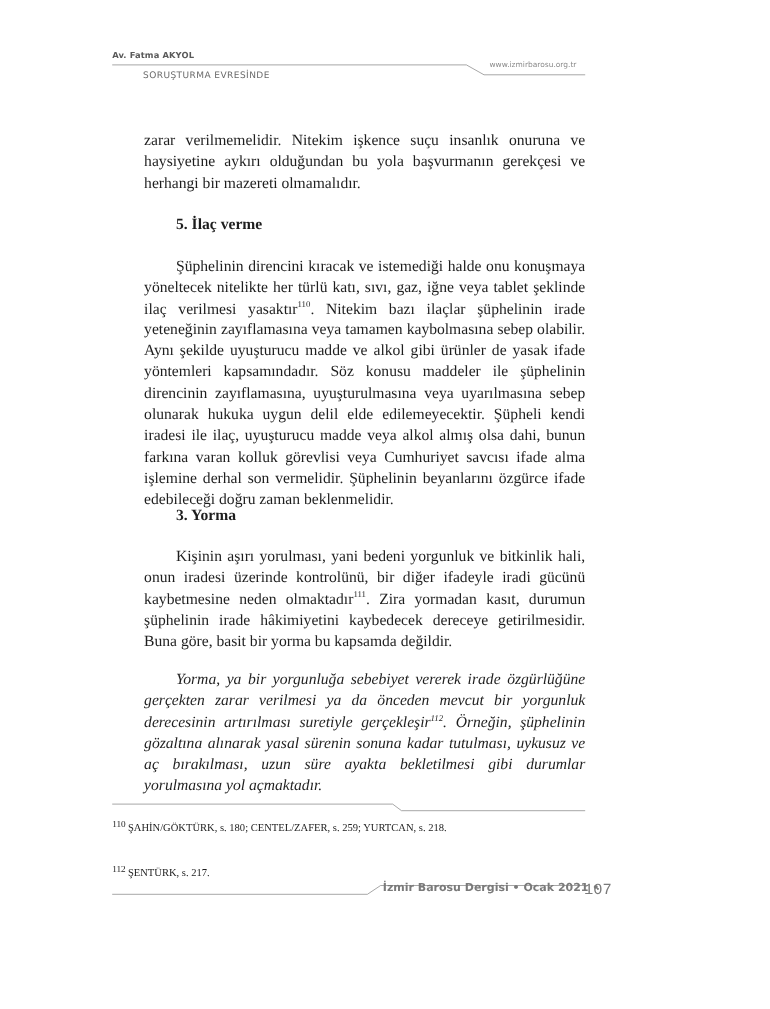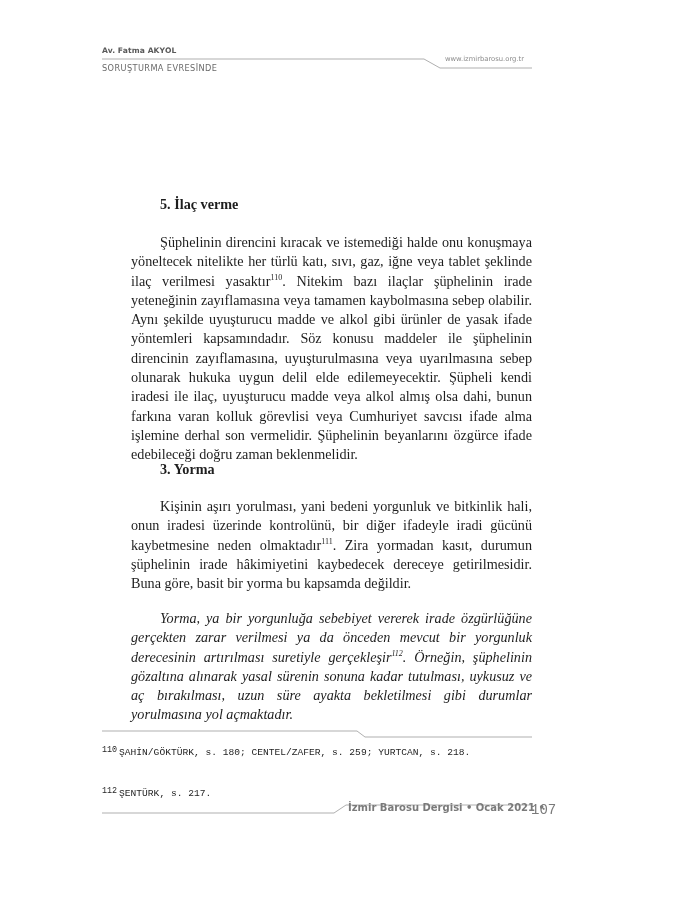--- a/index.html
+++ b/index.html
@@ -2,41 +2,41 @@
 <html><head>
   <meta charset="utf-8">
   <style>
     html, body { margin: 0; padding: 0; background: #ffffff; }
     body { width: 700px; height: 917px; position: relative; overflow: hidden; }
     .page { position: absolute; left: 12px; top: 0; width: 700px; height: 917px; }
 
     
     .hdr-author { position: absolute; left: 90px; top: 46px; font-family: "DejaVu Sans", sans-serif; font-size: 7.6px; font-weight: bold; color: #5a5a5a; letter-spacing: 0.1px; }
     .hdr-t1, .hdr-t2 { position: absolute; left: 90px; font-family: "DejaVu Sans", sans-serif; font-size: 8.2px; color: #6a6a6a; letter-spacing: 0.4px; white-space: nowrap; }
-    .hdr-t1 { top: 63px; }
+    .hdr-t1 { top: 63px; margin-left: 28px; }
     .hdr-t2 { top: 75px; }
     .hdr-url { position: absolute; left: 433px; top: 55px; font-family: "DejaVu Sans", sans-serif; font-size: 6.8px; color: #8a8a8a; white-space: nowrap; }
     svg.rule { position: absolute; left: 0; top: 0; width: 700px; height: 917px; pointer-events: none; }
 
     
     .body-text { position: absolute; left: 119px; width: 401px; font-family: "Liberation Serif", "DejaVu Serif", serif; font-size: 14.2px; line-height: 19.3px; color: #1e1e1e; text-align: justify; }
     .body-text p { margin: 0; }
     .indent { text-indent: 29px; }
     .heading { position: absolute; left: 148px; font-family: "Liberation Serif", "DejaVu Serif", serif; font-size: 14.2px; font-weight: bold; color: #1e1e1e; }
     sup { font-size: 8px; line-height: 0; vertical-align: 6px; }
 
     .p1 { top: 119px; }
     .h3 { top: 196px; }
     .p2 { top: 233px; }
     .h4 { top: 461px; }
     .p3 { top: 497px; }
     .p4 { top: 609px; font-style: italic; }
 
     
-    .fn { position: absolute; left: 90px; font-family: Liberation Mono, monospace; font-size: 9.6px; color: #1e1e1e; white-space: nowrap; }
+    .fn { position: absolute; left: 90px; font-family: Liberation Serif, serif; font-size: 9.6px; color: #1e1e1e; white-space: nowrap; }
     .fn .num { font-size: 8.4px; vertical-align: 3px; margin-right: 2px; }
     .fn .small { font-size: 8.4px; }
     .fn1 { top: 745px; }
     .fn2 { top: 766px; }
     .fn3 { top: 786px; }
 
     
     .ftr { position: absolute; left: 336px; top: 802px; font-family: "DejaVu Sans", sans-serif; font-size: 10px; color: #7a7a7a; white-space: nowrap; font-weight: bold; }
     .ftr-page { position: absolute; left: 507px; top: 802px; font-family: Liberation Mono, monospace; font-size: 14px; color: #7a7a7a; margin-left: 12px; }
   </style>
@@ -48,20 +48,23 @@
   <svg class="rule" viewBox="0 0 700 917">
     <polyline points="90,59 412,59 428,68 520,68" fill="none" stroke="#8c8c8c" stroke-width="0.7"></polyline>
     <polyline points="90,731 345,731 353,737 520,737" fill="none" stroke="#8c8c8c" stroke-width="0.7"></polyline>
     <polyline points="90,813 322,813 334,805 520,805" fill="none" stroke="#8c8c8c" stroke-width="0.7"></polyline>
   </svg>
 
   <div class="hdr-author">Av. Fatma AKYOL</div>
   <div class="hdr-t1">SORUŞTURMA EVRESİNDE</div>
   <div class="hdr-url">www.izmirbarosu.org.tr</div>
 
+  <div class="body-text p1">
+    <p>zarar verilmemelidir. Nitekim işkence suçu insanlık onuruna ve haysiyetine aykırı olduğundan bu yola başvurmanın gerekçesi ve herhangi bir mazereti olmamalıdır.</p>
+  </div>
 
   <div class="heading h3">5. İlaç verme</div>
 
   <div class="body-text p2">
     <p class="indent"><span>Şüphelinin direncini kıracak ve istemediği halde onu konuşmaya yöneltecek nitelikte her türlü katı, sıvı, gaz, iğne veya tablet şeklinde ilaç verilmesi yasaktır</span><sup>110</sup><span>. Nitekim bazı ilaçlar şüphelinin irade yeteneğinin zayıflamasına veya tamamen kaybolmasına sebep olabilir. Aynı şekilde uyuşturucu madde ve alkol gibi ürünler de yasak ifade yöntemleri kapsamındadır. Söz konusu maddeler ile şüphelinin direncinin zayıflamasına, uyuşturulmasına veya uyarılmasına sebep olunarak hukuka uygun delil elde edilemeyecektir. Şüpheli kendi iradesi ile ilaç, uyuşturucu madde veya alkol almış olsa dahi, bunun farkına varan kolluk görevlisi veya Cumhuriyet savcısı ifade alma işlemine derhal son vermelidir. Şüphelinin beyanlarını özgürce ifade edebileceği doğru zaman beklenmelidir.</span></p>
   </div>
 
   <div class="heading h4">3. Yorma</div>
 
   <div class="body-text p3">

